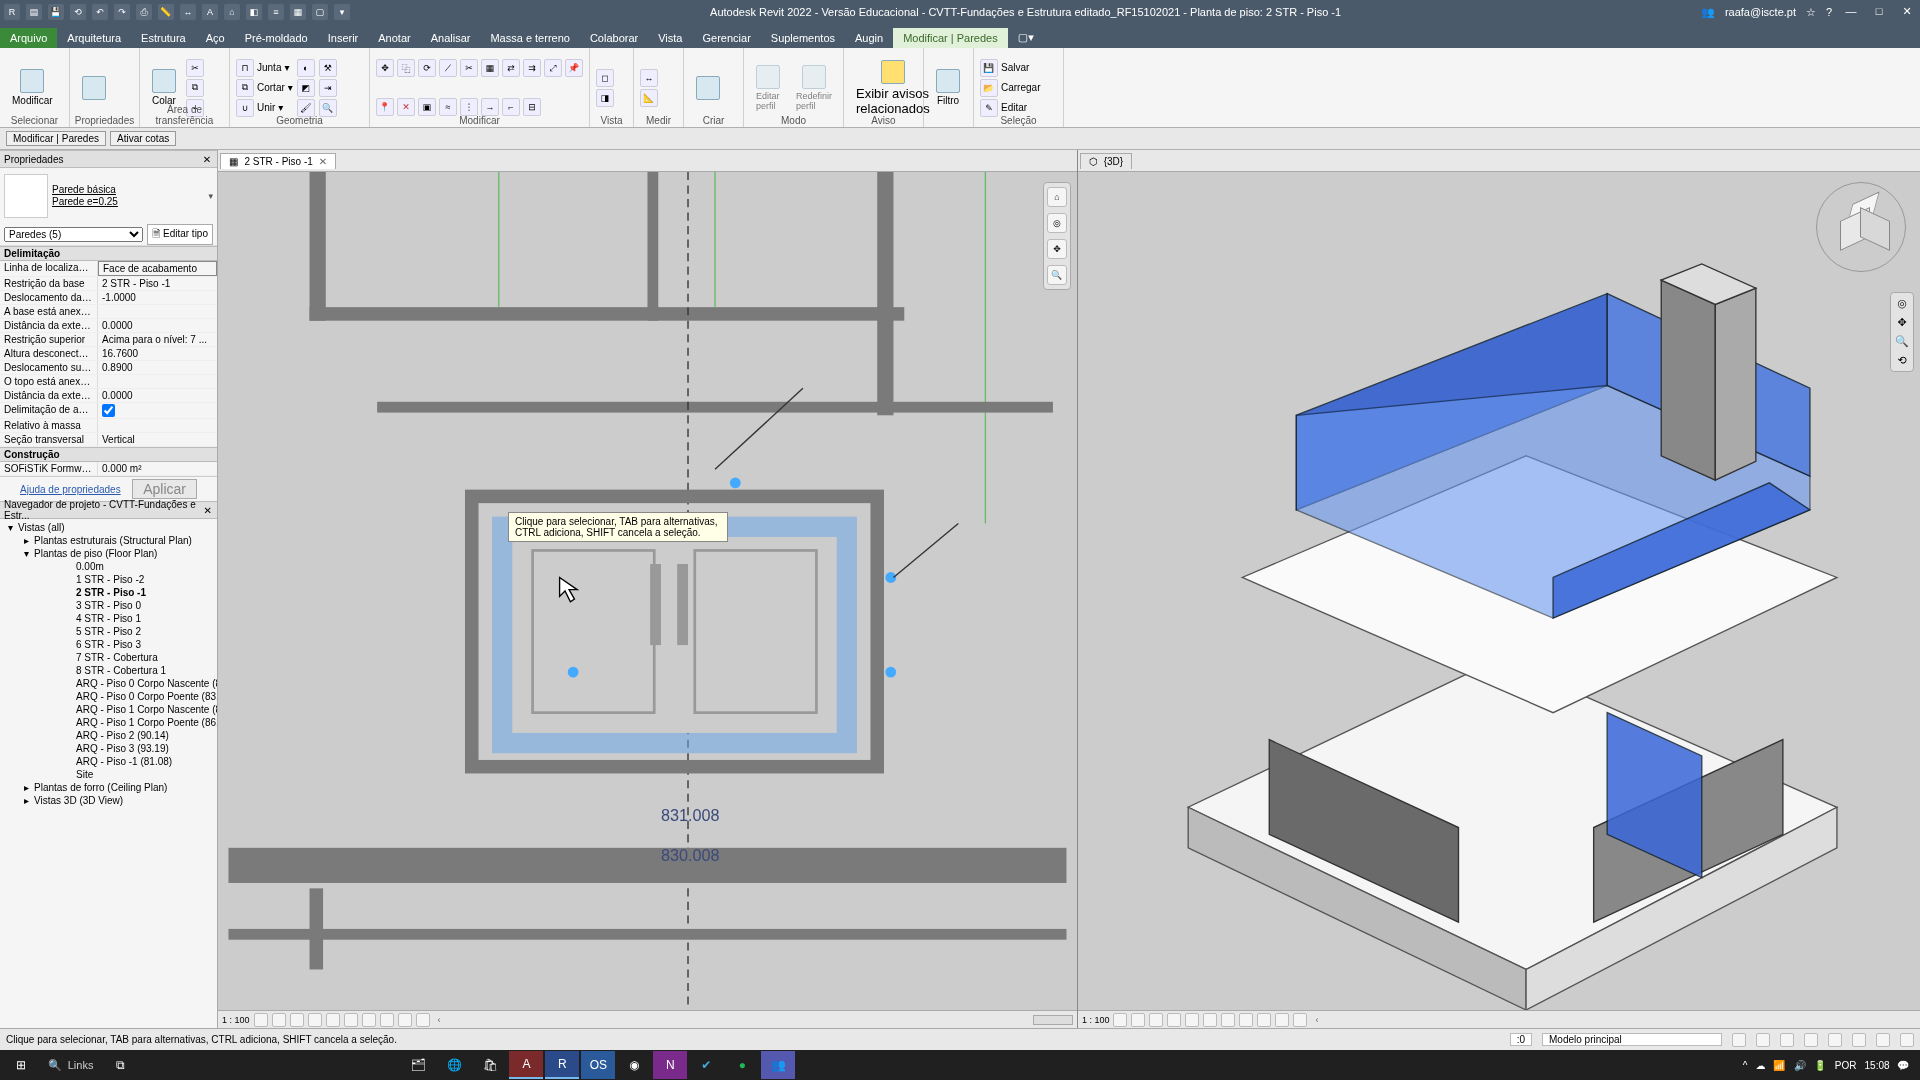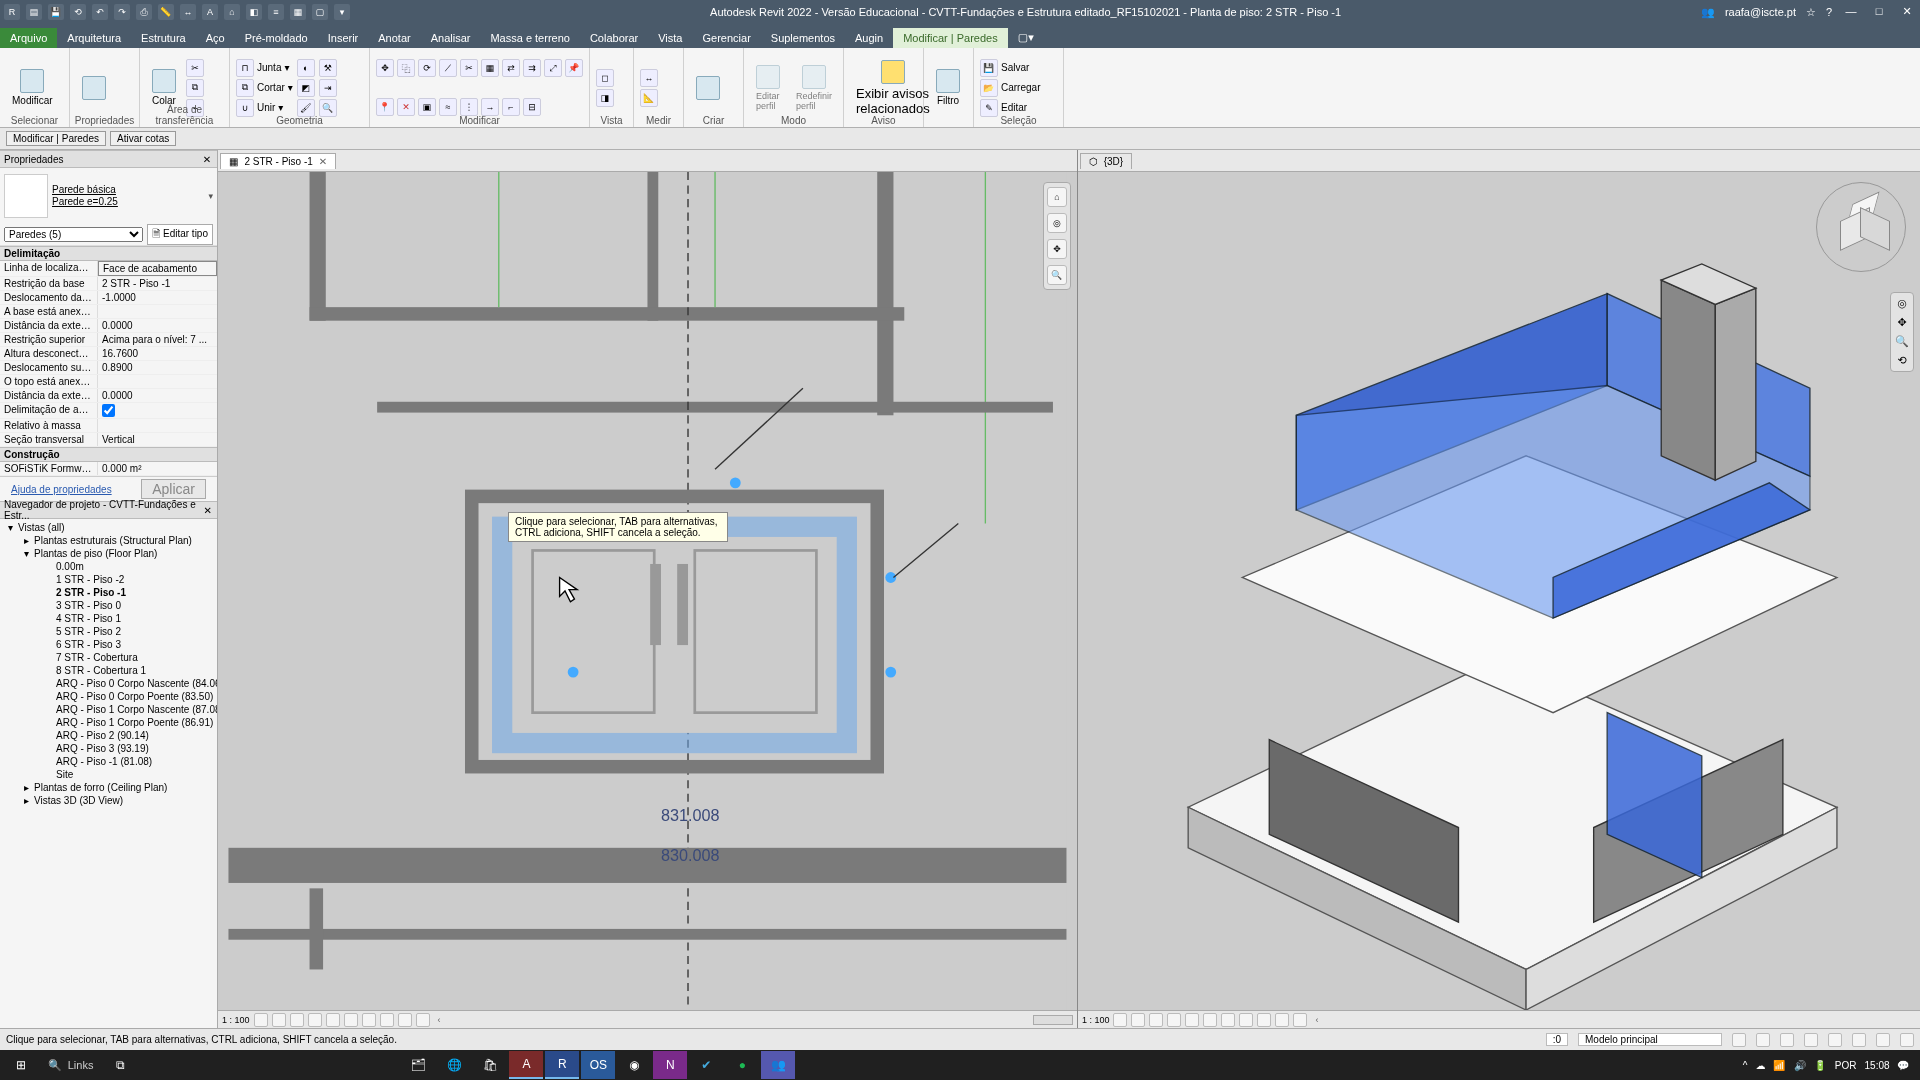--- a/index.html
+++ b/index.html
@@ -52,29 +52,29 @@
 .props-row .edittype { border: 1px solid #aaa; padding: 1px 4px; font-size: 10px; background: #fff; }
 
 .props-grid { flex: 0 0 auto; overflow: auto; }
 .props-grid .cat { background: #e0e0e0; font-size: 10px; padding: 1px 4px; border-top: 1px solid #bbb; border-bottom: 1px solid #bbb; font-weight: bold; }
 .props-grid .kv { display: flex; font-size: 10px; border-bottom: 1px solid #eee; }
 .props-grid .kv .k { width: 98px; padding: 1px 4px; border-right: 1px solid #ddd; overflow: hidden; white-space: nowrap; text-overflow: ellipsis; }
 .props-grid .kv .v { flex: 1; padding: 1px 4px; overflow: hidden; white-space: nowrap; text-overflow: ellipsis; }
 .props-grid .kv .v.boxed { border: 1px solid #888; }
 .props-grid .kv input[type=checkbox] { vertical-align: middle; }
 
-.props-footer { display: flex; align-items: center; padding: 2px 11px; gap: 6px; border-top: 1px solid #ccc; }
+.props-footer { display: flex; align-items: center; padding: 2px 20px; gap: 6px; border-top: 1px solid #ccc; }
 .props-footer .link { color: #2a5ab0; text-decoration: underline; font-size: 10px; }
 .props-footer .apply { margin-left: auto; border: 1px solid #aaa; background: #e8e8e8; padding: 1px 10px; font-size: 14px; color: #888; }
 
 .browser { flex: 1; overflow: auto; padding: 2px 0; }
 .browser .node { padding: 1px 2px 1px 20px; font-size: 10px; white-space: nowrap; cursor: pointer; }
 .browser .node.l1 { padding-left: 8px; }
 .browser .node.l2 { padding-left: 24px; }
-.browser .node.l4 { padding-left: 56px; }
+.browser .node.l4 { padding-left: 76px; }
 .browser .node.bold { font-weight: bold; }
 .browser .node .exp { display: inline-block; width: 10px; }
 
 
 .views { flex: 1; display: flex; }
 .view { flex: 1; display: flex; flex-direction: column; border-right: 1px solid #888; position: relative; }
 .view:last-child { border-right: none; }
 .view-tabstrip { height: 22px; background: #e8e8e8; border-bottom: 1px solid #aaa; display: flex; align-items: center; }
 .view-tab { background: #fff; border: 1px solid #aaa; border-bottom: none; padding: 2px 8px; font-size: 10px; display: flex; align-items: center; gap: 6px; margin-left: 2px; }
 .view-tab .x { font-size: 10px; color: #666; }
@@ -580,21 +580,21 @@
         <div style="flex:1"></div>
       </div>
     </div>
   </div>
 </div>
 
 <div class="statusbar">
   <span>Clique para selecionar, TAB para alternativas, CTRL adiciona, SHIFT cancela a seleção.</span>
   <span class="spacer"></span>
   <span class="field">:0</span>
-  <span class="field" style="width:144px">Modelo principal</span>
+  <span class="field" style="width:180px">Modelo principal</span>
   <div class="sbtn"></div>
   <div class="sbtn"></div>
   <div class="sbtn"></div>
   <div class="sbtn"></div>
   <div class="sbtn"></div>
   <div class="sbtn"></div>
   <div class="sbtn"></div>
   <div class="sbtn"></div>
 </div>
 

